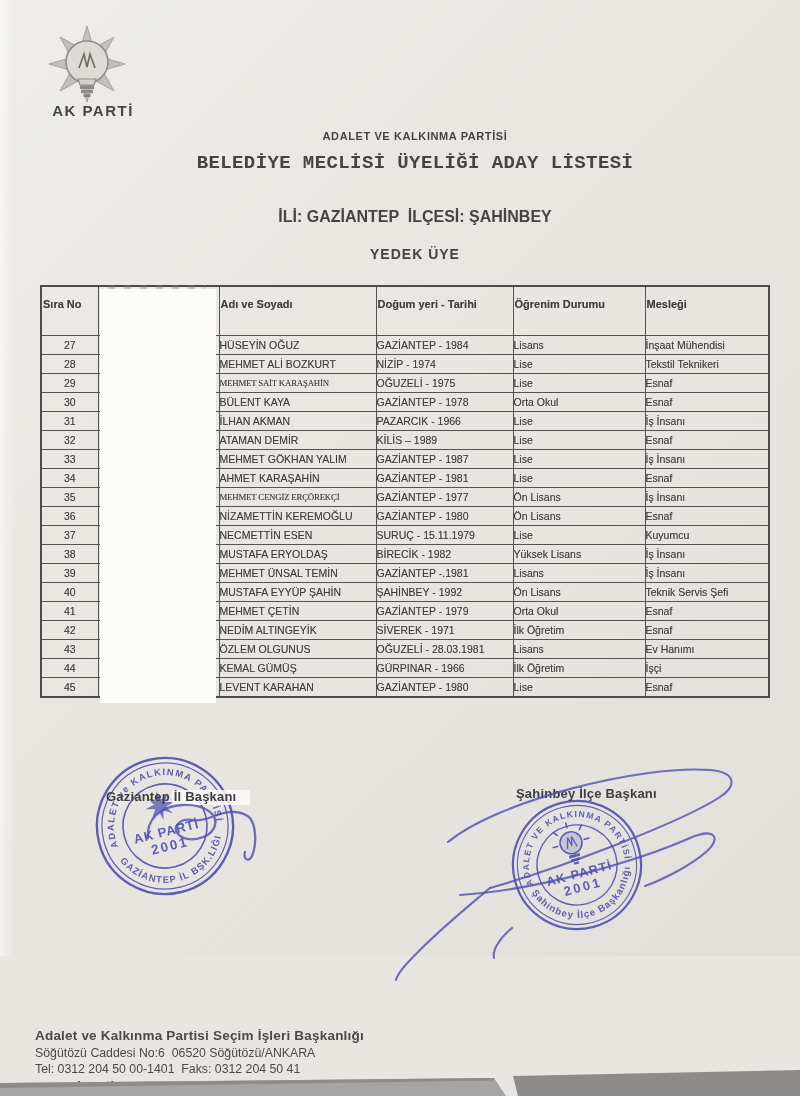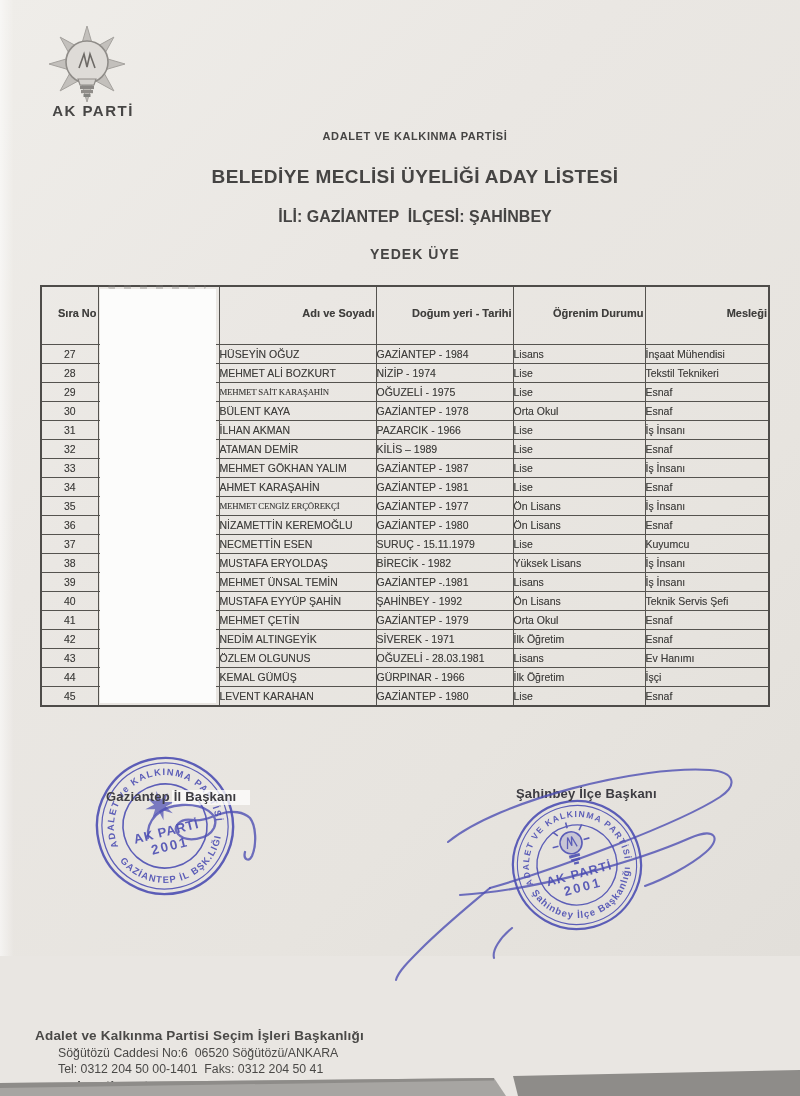--- a/index.html
+++ b/index.html
@@ -20,36 +20,36 @@
   }
   
   .logo-svg{position:absolute;left:40px;top:15px;}
   .logo-text{
     position:absolute;left:38px;top:102px;width:110px;text-align:center;
     font-size:15px;font-weight:bold;letter-spacing:1.5px;color:#474645;
   }
   
   .hdr{position:absolute;left:30px;width:770px;text-align:center;color:#454443;}
   .hdr-party{top:130px;font-size:11px;font-weight:bold;letter-spacing:.6px;}
-  .hdr-title{top:166px;font-size:19px;font-weight:bold;letter-spacing:.4px;}
+  .hdr-title{top:152px;font-size:19px;font-weight:bold;letter-spacing:.4px;font-family:Liberation Mono, monospace;}
   .hdr-prov{top:208px;font-size:16px;font-weight:bold;white-space:pre;}
   .hdr-type{top:246px;font-size:14px;font-weight:bold;letter-spacing:1px;}
   
   .cand-table{
     position:absolute;left:40px;top:285px;width:728px;
     border-collapse:collapse;table-layout:fixed;
     border:2px solid #4e4c49;z-index:1;
   }
   .cand-table th,.cand-table td{
     border:1px solid #55534f;overflow:hidden;white-space:nowrap;
     color:#3f3e3c;text-shadow:0 0 .4px rgba(63,62,60,.45);
   }
   .cand-table thead th{
-    height:36px;vertical-align:top;padding-top:20px;
-    font-size:11px;font-weight:bold;text-align:right;
+    height:36px;vertical-align:top;padding-top:11px;
+    font-size:11px;font-weight:bold;text-align:left;
   }
   .cand-table tbody td{height:18px;line-height:18px;font-size:10.5px;padding:0;}
   td.col-no{text-align:center;font-size:11px;}
   td.col-name{padding-left:7px;}
   td.col-name.small{font-size:8.8px;letter-spacing:-.2px;font-family:Liberation Serif, serif;}
   td.col-birth,td.col-edu,td.col-prof{padding-left:8px;}
   
   .redaction-box{
     position:absolute;left:100px;top:289px;width:116px;height:414px;
     background:#fcfcfb;z-index:2;
@@ -71,21 +71,21 @@
   .label-right{left:516px;top:786px;}
   .whiteout{
     position:absolute;left:172px;top:790px;width:78px;height:15px;
     background:rgba(252,252,251,.8);z-index:5;
   }
   .sig-overlay{position:absolute;left:0;top:0;z-index:7;pointer-events:none;}
   
   .footer{position:absolute;left:35px;top:1028px;color:#4a4947;z-index:2;}
   .footer div{white-space:pre;}
   .f-org{font-size:13.5px;font-weight:bold;letter-spacing:.2px;}
-  .f-addr,.f-tel{font-size:12.3px;margin-top:2.5px;margin-left:23px;}
+  .f-addr,.f-tel{font-size:12.3px;margin-top:2.5px;}
   .f-web{font-size:13px;font-weight:bold;margin-top:2px;letter-spacing:.3px;}
   .band-svg{position:absolute;left:0;top:1062px;z-index:8;}
 </style>
 </head>
 <body>
 
 <div class="page">
 
   <svg class="logo-svg" width="100" height="100" viewBox="0 0 100 100">
     <polygon points="85,49 62.7,55.5 73.9,75.9 53.5,64.7 47,87 40.5,64.7 20.1,75.9 31.3,55.5 9,49 31.3,42.5 20.1,22.1 40.5,33.3 47,11 53.5,33.3 73.9,22.1 62.7,42.5" fill="#c3c0bc" stroke="#a5a29e" stroke-width="1"></polygon>

